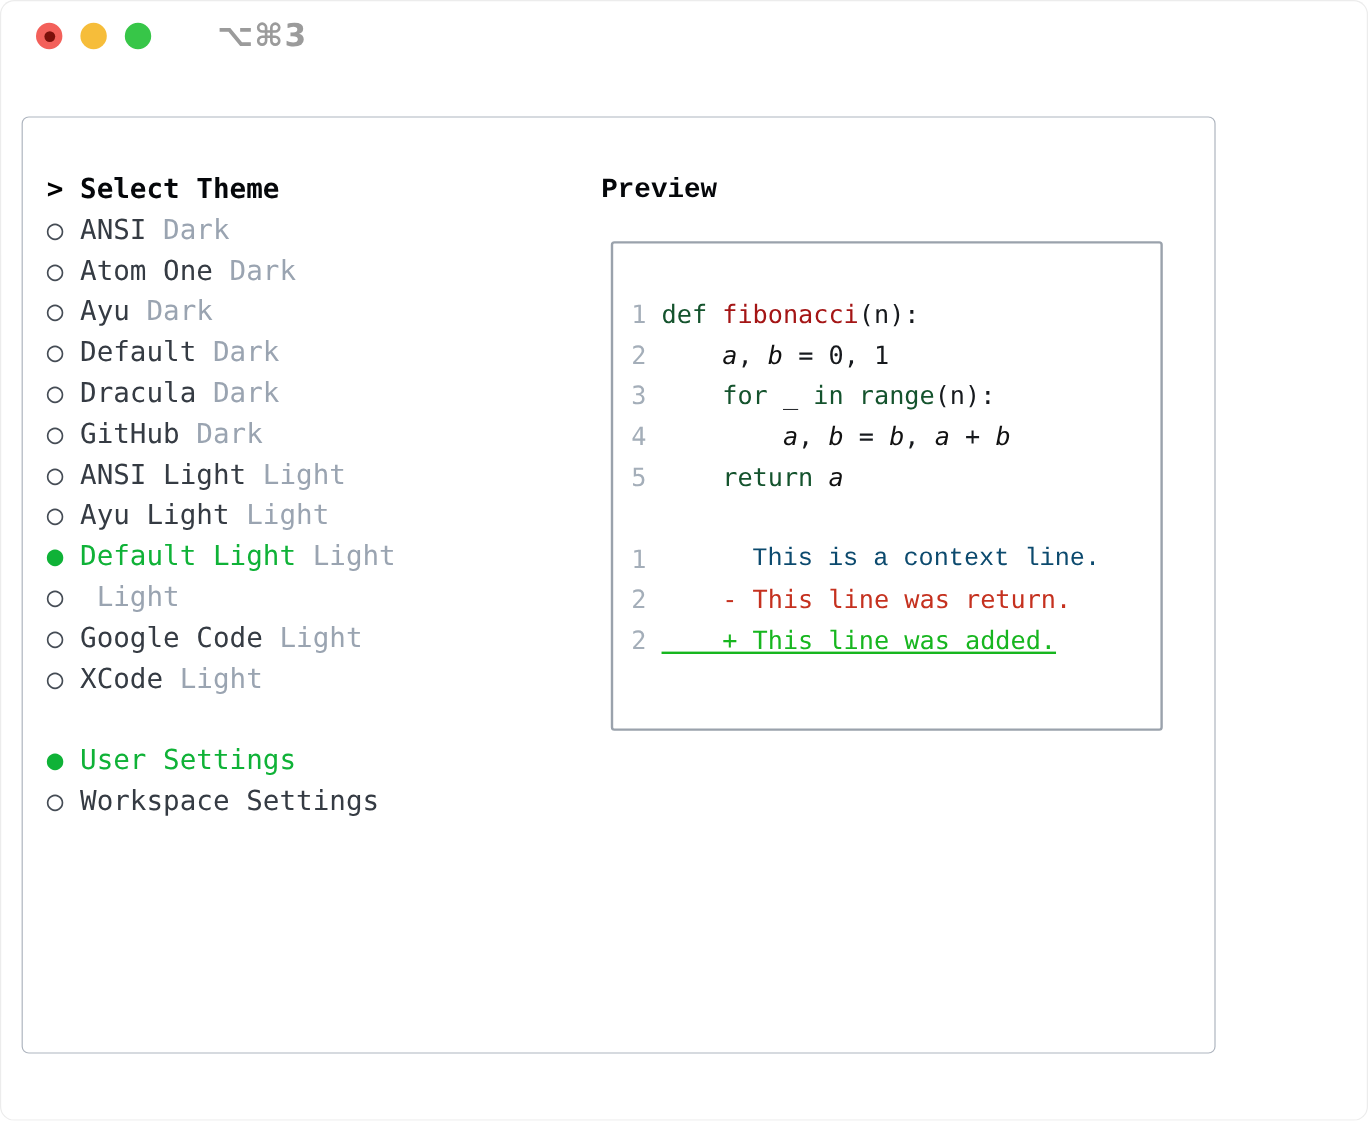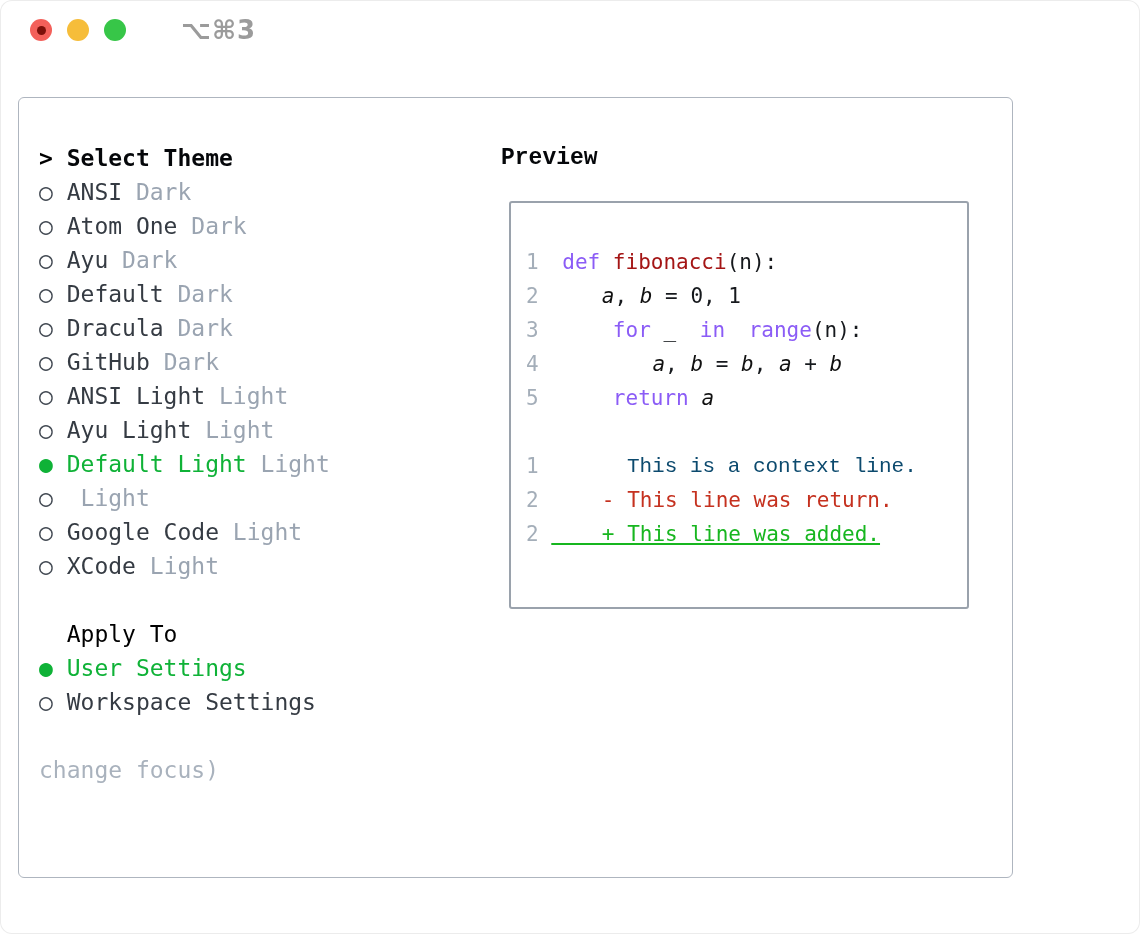--- a/index.html
+++ b/index.html
@@ -56,21 +56,21 @@
   }
   .preview-box{
     position:absolute;left:490px;top:103px;width:460px;height:408px;
     border:2px solid #9aa2ac;border-radius:3px;background:#ffffff;
     box-sizing:border-box;
   }
   .code{position:absolute;left:15px;top:42px;}
   .cl{height:34px;display:flex;align-items:center;white-space:pre;
     font-size:21px;color:#16191d;}
   .cl .lno{display:inline-block;width:2ch;color:#a4aeb9;}
-  .kw{color:#8b5cf6;margin-left:11px;}
+  .kw{color:#14532d;}
   .fn{color:#a41515;}
   .pl{color:#16191d;}
   .vr{color:#111111;font-style:italic;}
   .ctx{color:#0c4a6e;font-family:Liberation Mono, monospace;}
   .del{color:#c5311f;}
   .add{color:#17b61f;text-decoration:underline;}
 </style>
 </head>
 <body>
 
@@ -125,35 +125,29 @@
       </div>
       <div class="row">
         <span class="prefix">○</span><span class="label">Google Code</span><span class="variant">Light</span>
       </div>
       <div class="row">
         <span class="prefix">○</span><span class="label">XCode</span><span class="variant">Light</span>
       </div>
 
       <div class="spacer"></div>
 
-      <div class="row applyhdr">
-        <span class="prefix"></span><span class="label">Apply To</span>
-      </div>
       <div class="row selected">
         <span class="prefix">●</span><span class="label">User Settings</span>
       </div>
       <div class="row">
         <span class="prefix">○</span><span class="label">Workspace Settings</span>
       </div>
 
       <div class="spacer"></div>
 
-      <div class="row hint">
-        <span>change focus)</span>
-      </div>
     </div>
 
     <div class="preview-title">Preview</div>
 
     <div class="preview-box">
       <div class="code">
 
         <div class="cl">
           <span class="lno">1</span><span class="kw">def </span><span class="fn">fibonacci</span><span class="pl">(n):</span>
         </div>

